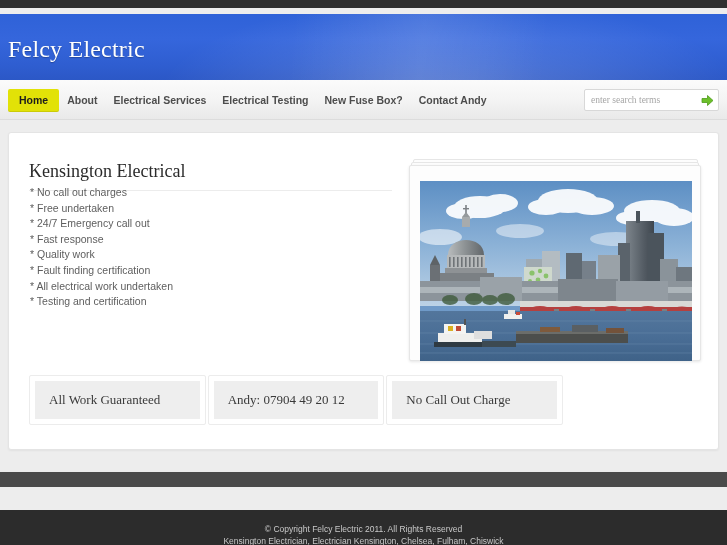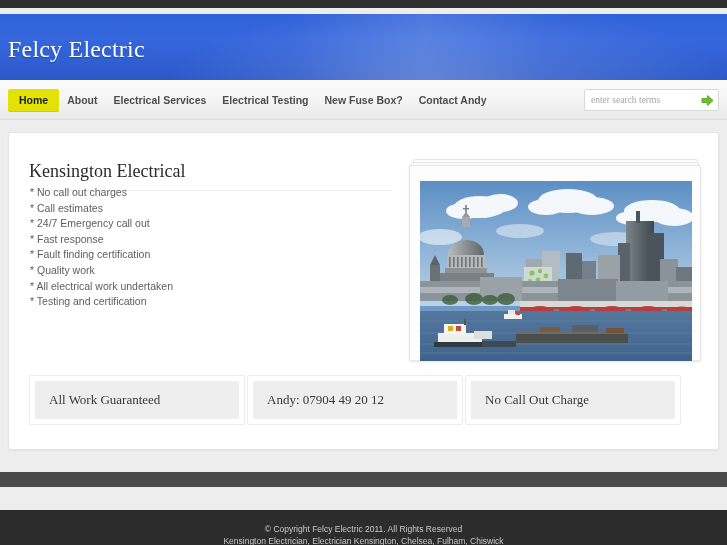--- a/index.html
+++ b/index.html
@@ -170,21 +170,21 @@
     left: 10px; top: 15px;
     width: 272px; height: 180px;
     overflow: hidden;
     background: #6f9ac8;
   }
 
   
   .boxes {
     position: absolute;
     left: 20px; top: 242px;
-    width: 652px;
+    width: 534px;
     display: flex;
     gap: 2px;
   }
   .info-box {
     flex: 1;
     background: #ffffff;
     border: 1px solid #ececec;
     border-radius: 2px;
     padding: 5px;
   }
@@ -256,25 +256,25 @@
     </div>
   </div>
 
   <div class="content">
 
     <div class="page-heading">Kensington Electrical</div>
     <div class="heading-rule"></div>
 
     <ul class="feature-list">
       <li>* No call out charges</li>
-      <li>* Call estimates</li>
+      <li>* Free undertaken</li>
       <li>* 24/7 Emergency call out</li>
       <li>* Fast response</li>
+      <li>* Quality work</li>
       <li>* Fault finding certification</li>
-      <li>* Quality work</li>
       <li>* All electrical work undertaken</li>
       <li>* Testing and certification</li>
     </ul>
 
     <div class="photo-frame">
       <div class="sheet sheet-a"></div>
       <div class="sheet sheet-b"></div>
       <div class="sheet sheet-c">
         <div class="photo">
           <svg width="272" height="180" viewBox="0 0 272 180" preserveAspectRatio="none">

